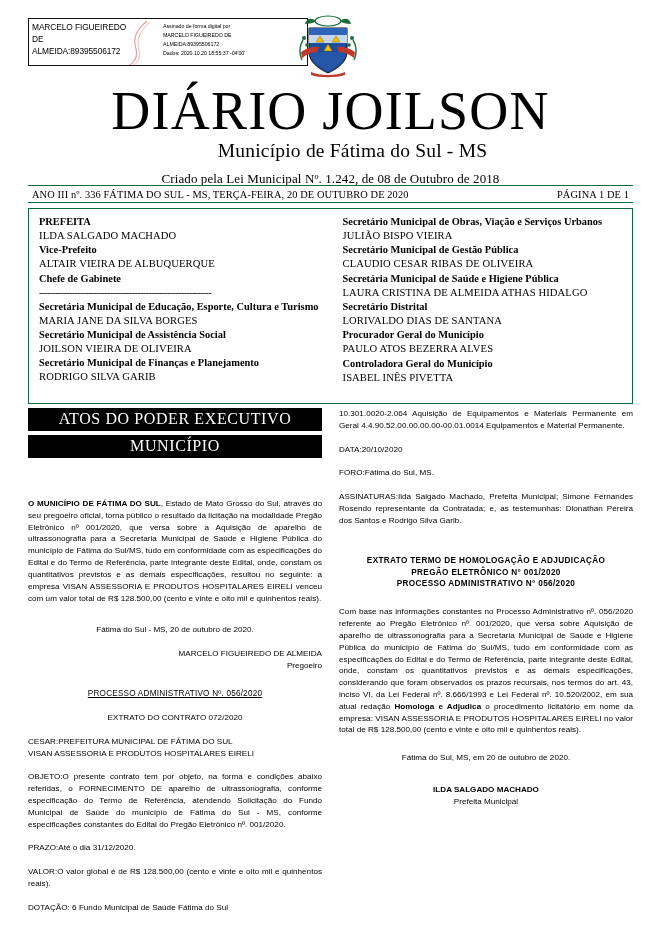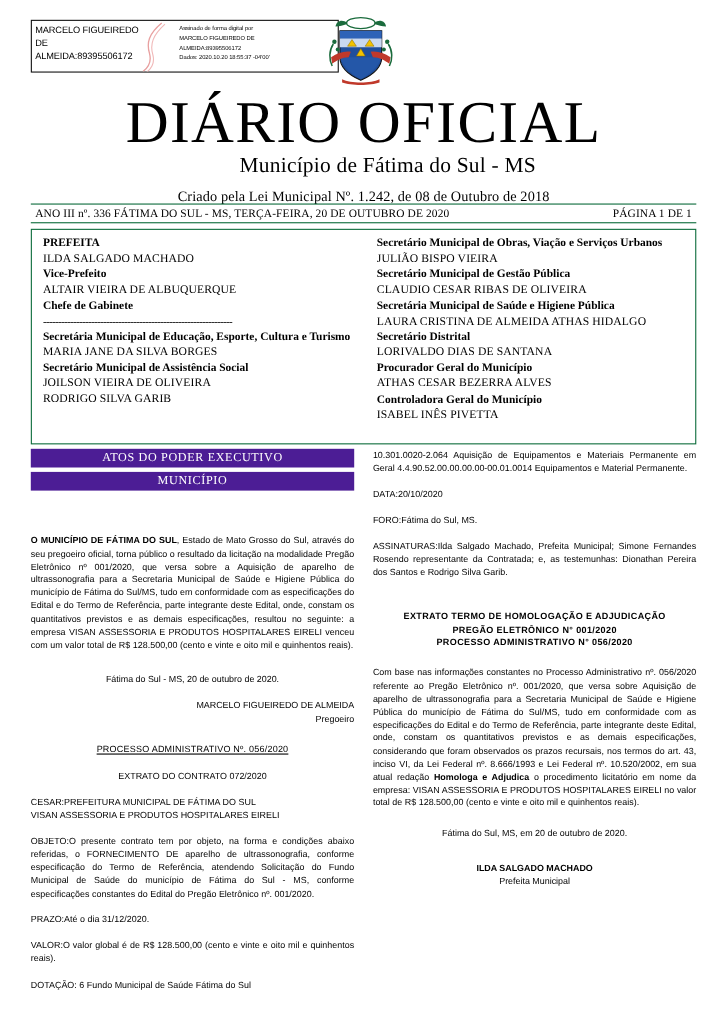--- a/index.html
+++ b/index.html
@@ -96,23 +96,23 @@
     line-height: 1.1; letter-spacing: -0.6px; margin: 1px 0 2px 0;
     white-space: nowrap; overflow: hidden;
   }
 
   
   .cols { position: absolute; left: 28px; top: 408px; width: 605px; display: flex; gap: 17px; }
   .col { width: 294px; }
 
   
   .banner {
-    background: #4c1d95; color: #ffffff;
+    background: #000000; color: #ffffff;
     text-align: center; font-family: "Liberation Serif", serif;
-    font-size: 11px; letter-spacing: 0.6px;
+    font-size: 16px; letter-spacing: 0.6px;
     padding: 2px 0 3px 0; margin-bottom: 4px;
   }
   .bold { font-weight: bold; }
 
   .head-center {
     text-align: center; font-weight: bold;
     font-size: 8.2px; line-height: 1.45; letter-spacing: 0.35px;
   }
   .body-t {
     font-size: 8.1px; line-height: 1.46; text-align: justify;
@@ -164,21 +164,21 @@
     <path d="M6 28 C2 34, 2 42, 5 48" stroke="#1a6b3c" stroke-width="1.4" fill="none"></path>
     <path d="M56 28 C60 34, 60 42, 57 48" stroke="#1a6b3c" stroke-width="1.4" fill="none"></path>
     <circle cx="7" cy="26" r="2" fill="#1a6b3c"></circle>
     <circle cx="55" cy="26" r="2" fill="#1a6b3c"></circle>
     <circle cx="10" cy="33" r="1.8" fill="#1a6b3c"></circle>
     <circle cx="52" cy="33" r="1.8" fill="#1a6b3c"></circle>
     <path d="M14 60 C22 64, 40 64, 48 60 L48 63 C40 66, 22 66, 14 63 Z" fill="#c0392b"></path>
   </svg>
 
   <div class="masthead">
-    <div class="title-main">DIÁRIO OFICIAL</div>
+    <div class="title-main">DIÁRIO JOILSON</div>
     <div class="title-sub">Município de Fátima do Sul - MS</div>
     <div class="title-law">Criado pela Lei Municipal Nº. 1.242, de 08 de Outubro de 2018</div>
   </div>
 
   <div class="issue-bar">
     <div class="issue-left">ANO III nº. 336     FÁTIMA DO SUL - MS, TERÇA-FEIRA,  20 DE OUTUBRO DE 2020</div>
     <div class="issue-right">PÁGINA 1 DE 1</div>
   </div>
 
   <div class="officials">
@@ -186,33 +186,34 @@
       <div class="off-role">PREFEITA</div>
       <div class="off-name">ILDA SALGADO MACHADO</div>
       <div class="off-role">Vice-Prefeito</div>
       <div class="off-name">ALTAIR VIEIRA DE ALBUQUERQUE</div>
       <div class="off-role">Chefe de Gabinete</div>
       <div class="off-sep">---------------------------------------------------------------</div>
       <div class="off-role">Secretária Municipal de Educação, Esporte, Cultura e Turismo</div>
       <div class="off-name">MARIA JANE DA SILVA BORGES</div>
       <div class="off-role">Secretário Municipal de Assistência Social</div>
       <div class="off-name">JOILSON VIEIRA DE OLIVEIRA</div>
+      <div class="off-role">Secretário Municipal de Finanças e Planejamento</div>
       <div class="off-name">RODRIGO SILVA GARIB</div>
     </div>
     <div class="off-col right">
       <div class="off-role">Secretário Municipal de Obras, Viação e Serviços Urbanos</div>
       <div class="off-name">JULIÃO BISPO VIEIRA</div>
       <div class="off-role">Secretário Municipal de Gestão Pública</div>
       <div class="off-name">CLAUDIO CESAR RIBAS DE OLIVEIRA</div>
       <div class="off-role">Secretária Municipal de Saúde e Higiene Pública</div>
       <div class="off-name">LAURA CRISTINA DE ALMEIDA  ATHAS HIDALGO</div>
       <div class="off-role">Secretário Distrital</div>
       <div class="off-name">LORIVALDO DIAS DE SANTANA</div>
       <div class="off-role">Procurador Geral do Município</div>
-      <div class="off-name">ATHAS CESAR BEZERRA ALVES</div>
+      <div class="off-name">PAULO ATOS BEZERRA ALVES</div>
       <div class="off-role">Controladora Geral do Município</div>
       <div class="off-name">ISABEL INÊS PIVETTA</div>
     </div>
   </div>
 
   <div class="cols">
 
     <div class="col">
       <div class="banner">ATOS DO PODER EXECUTIVO</div>
       <div class="banner">MUNICÍPIO</div>

